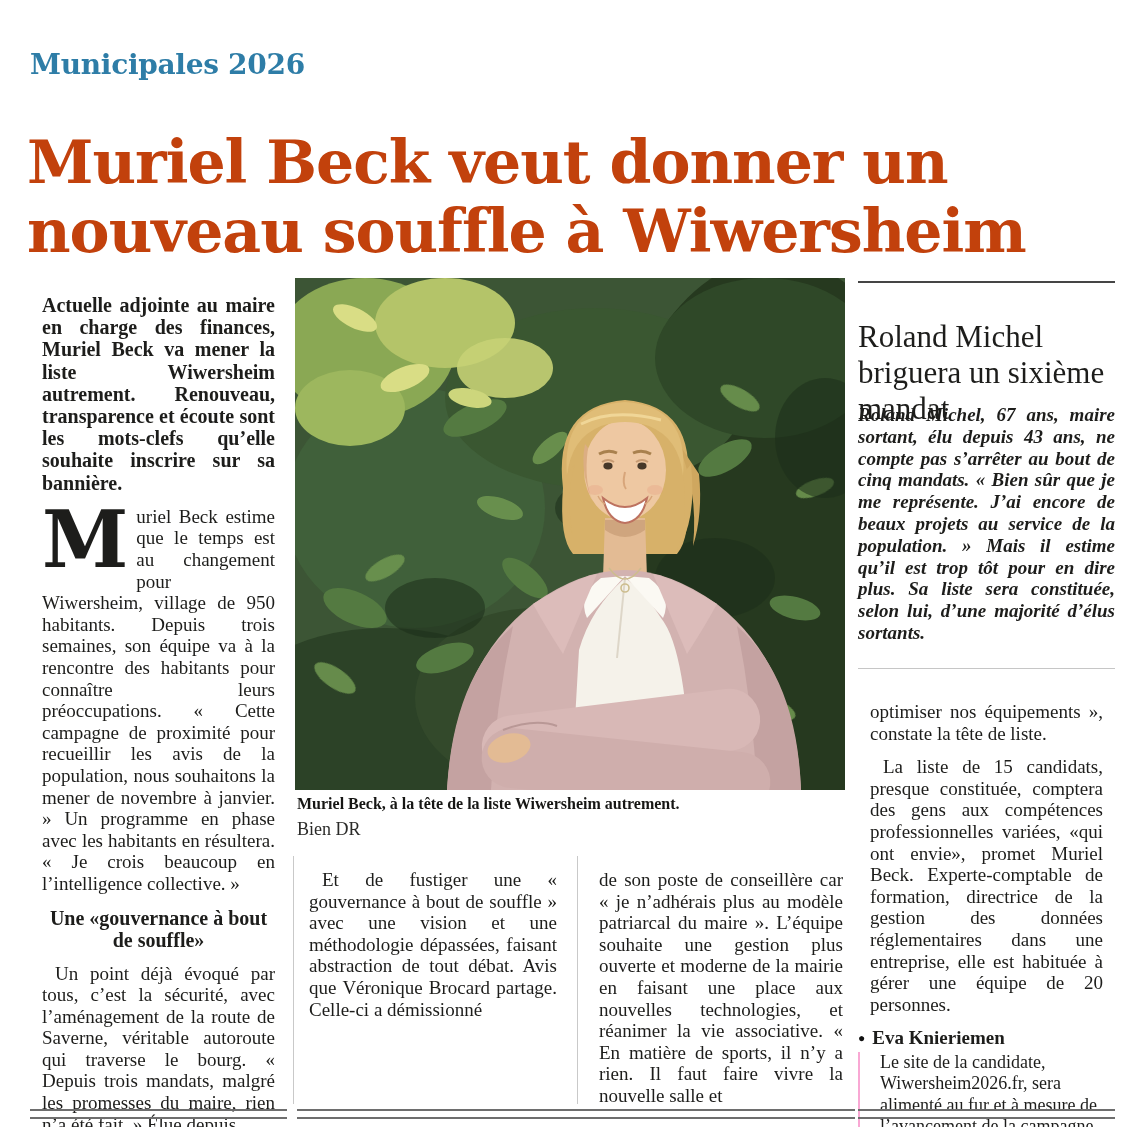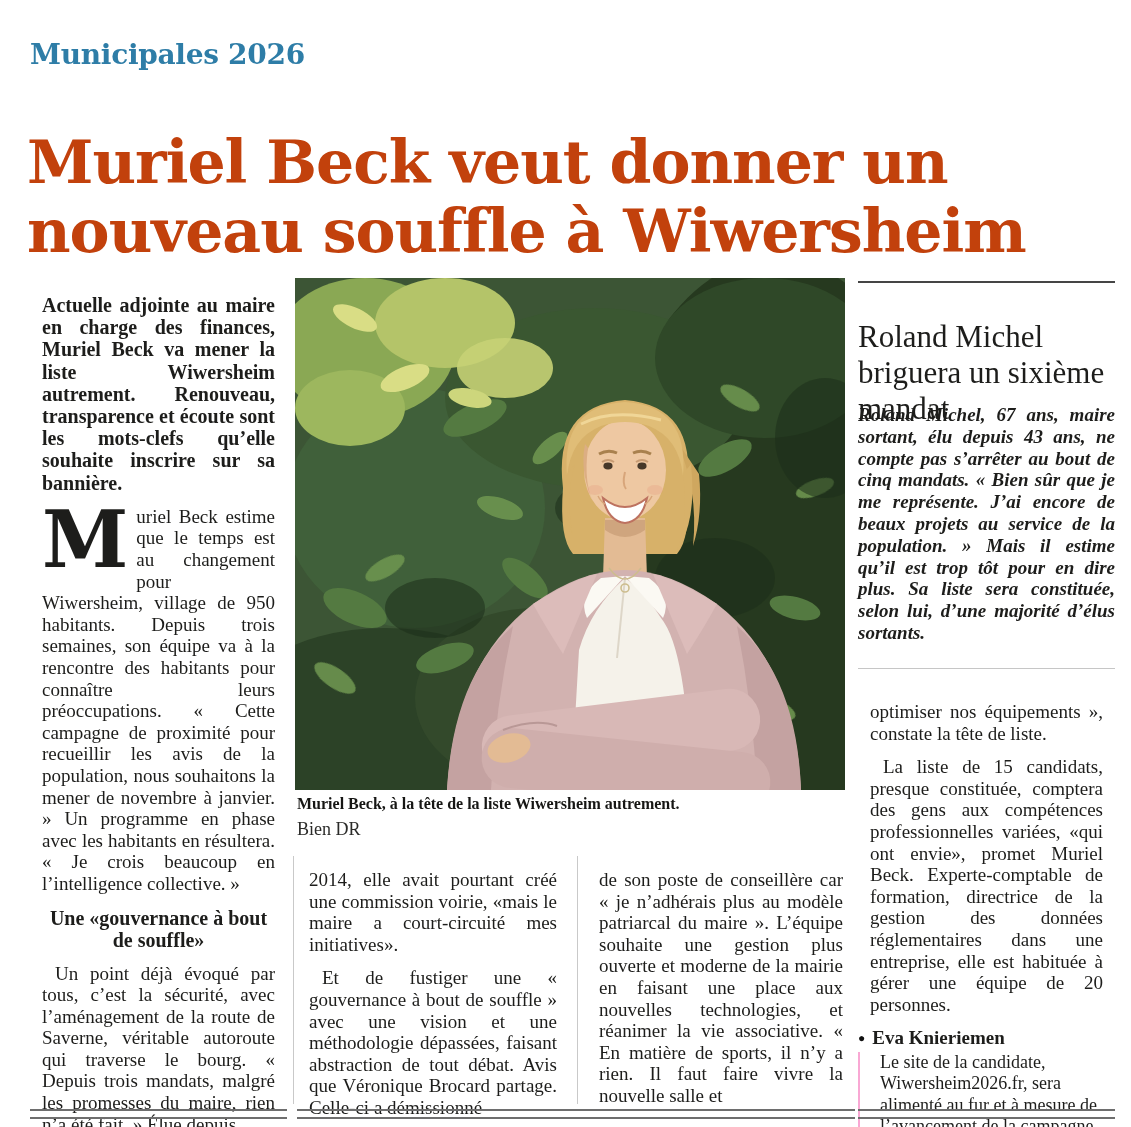--- a/index.html
+++ b/index.html
@@ -3,21 +3,21 @@
 <meta charset="utf-8">
 <style>
   html,body{margin:0;padding:0;}
   body{
     width:1131px;height:1127px;position:relative;overflow:hidden;
     background:#ffffff;color:#1d1d1b;
     font-family:"Liberation Serif", serif;
   }
   .abs{position:absolute;}
   .kicker{
-    left:30px;top:38px;width:400px;
+    left:30px;top:48px;width:400px;
     font-size:28px;font-weight:bold;color:#2e7da7;
     font-family:"DejaVu Serif", serif;letter-spacing:-0.3px;
   }
   .headline{
     left:27px;top:88px;width:1090px;
     font-family:"DejaVu Serif", serif;font-weight:bold;
     font-size:60px;line-height:69px;letter-spacing:-1px;color:#c2410c;
   }
   .bodytext{font-size:19px;line-height:21.6px;text-align:justify;color:#1d1d1b;}
   .bodytext p{margin:12px;}
@@ -176,21 +176,20 @@
   </svg>
 </div>
 
 <div class="abs caption">Muriel Beck, à la tête de la liste Wiwersheim autrement.</div>
 <div class="abs credit">Bien DR</div>
 
 <div class="abs vline v1"></div>
 <div class="abs vline v2"></div>
 
 <div class="abs col-mid1 bodytext">
-  <p>2014, elle avait pourtant créé une commission voirie, «mais le maire a court-circuité mes initiatives».</p>
   <p class="indent">Et de fustiger une « gouvernance à bout de souffle » avec une vision et une méthodologie dépassées, faisant abstraction de tout débat. Avis que Véronique Brocard partage. Celle-ci a démissionné</p>
 </div>
 <div class="abs col-mid2 bodytext">
   <p>de son poste de conseillère car « je n’adhérais plus au modèle patriarcal du maire ». L’équipe souhaite une gestion plus ouverte et moderne de la mairie en faisant une place aux nouvelles technologies, et réanimer la vie associative. « En matière de sports, il n’y a rien. Il faut faire vivre la nouvelle salle et</p>
 </div>
 
 <div class="abs sb-rule-top"></div>
 <h2 class="abs sb-title">Roland Michel briguera un sixième mandat</h2>
 <div class="abs sb-lead">Roland Michel, 67 ans, maire sortant, élu depuis 43 ans, ne compte pas s’arrêter au bout de cinq mandats. « Bien sûr que je me représente. J’ai encore de beaux projets au service de la population. » Mais il estime qu’il est trop tôt pour en dire plus. Sa liste sera constituée, selon lui, d’une majorité d’élus sortants.</div>
 <div class="abs sb-rule-mid"></div>

